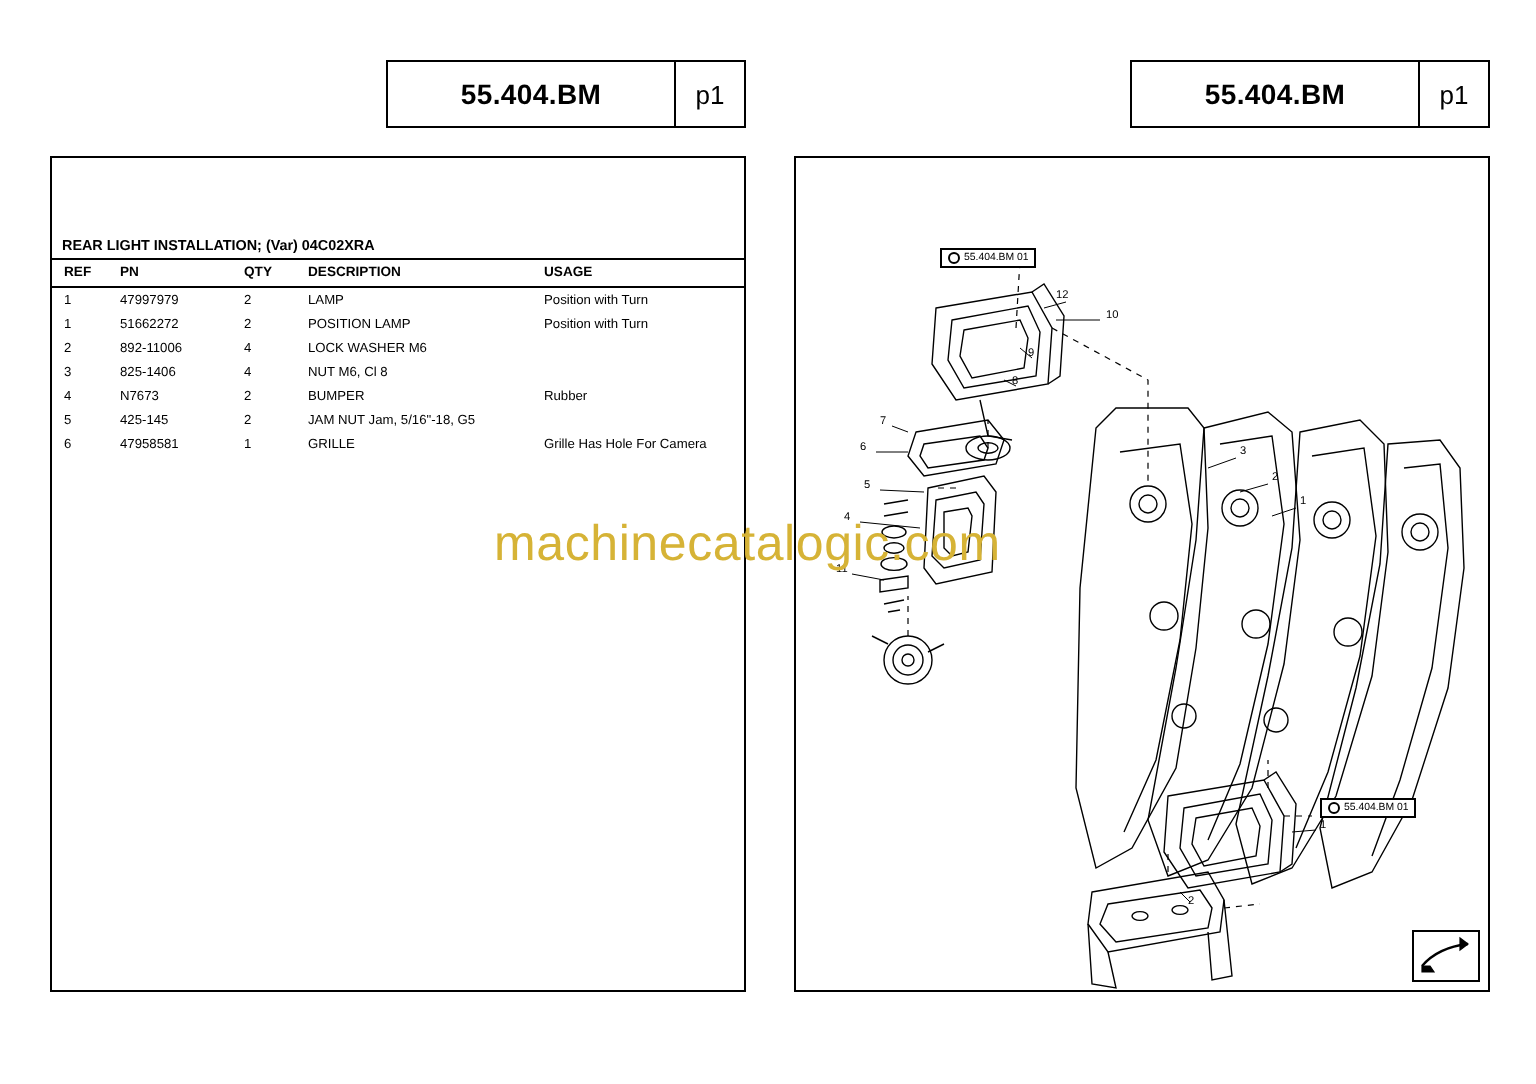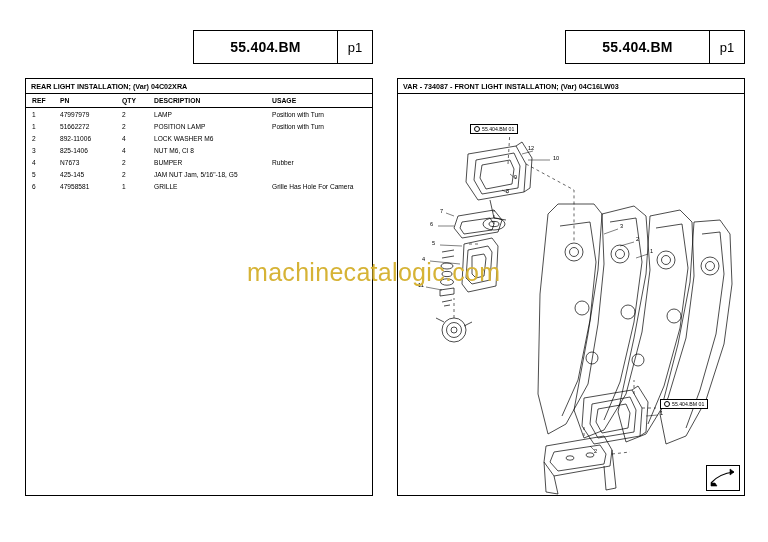--- a/index.html
+++ b/index.html
@@ -79,20 +79,21 @@
   .frame-header {
     height: 15px;
     border-bottom: 1px solid #000;
     display: flex;
     align-items: center;
     padding-left: 5px;
     font-size: 7.2px;
     font-weight: bold;
     color: #000;
     box-sizing: border-box;
+    margin-top: 36px;
   }
 
   
   table.parts {
     width: 100%;
     border-collapse: collapse;
     table-layout: fixed;
     font-size: 6.6px;
     color: #000;
   }
@@ -250,21 +251,20 @@
   </div>
 
   <div class="panel panel-right">
 
     <div class="title-block">
       <div class="code">55.404.BM</div>
       <div class="pg">p1</div>
     </div>
 
     <div class="frame">
-      <div class="frame-header">VAR - 734087 - FRONT LIGHT INSTALLATION; (Var) 04C16LW03</div>
 
       <div class="drawing">
 
         <svg width="346" height="401" viewBox="0 0 346 401">
           <g fill="none" stroke="#000" stroke-width="0.7">
 
             <path d="M150 120 L160 110 L196 110 L204 120 L206 170 L200 230 L190 290 L168 330 L150 340 L140 300 L142 200 Z"></path>
             <path d="M204 120 L236 112 L248 122 L252 176 L244 238 L228 300 L206 336 L186 344 L176 316 L190 240 L200 176 Z"></path>
             <path d="M252 122 L282 116 L294 128 L296 182 L288 244 L270 304 L248 340 L228 348 L220 318 L236 244 L248 180 Z"></path>
             <path d="M296 128 L322 126 L332 140 L334 190 L326 250 L308 306 L288 342 L268 350 L262 320 L280 250 L292 188 Z"></path>

